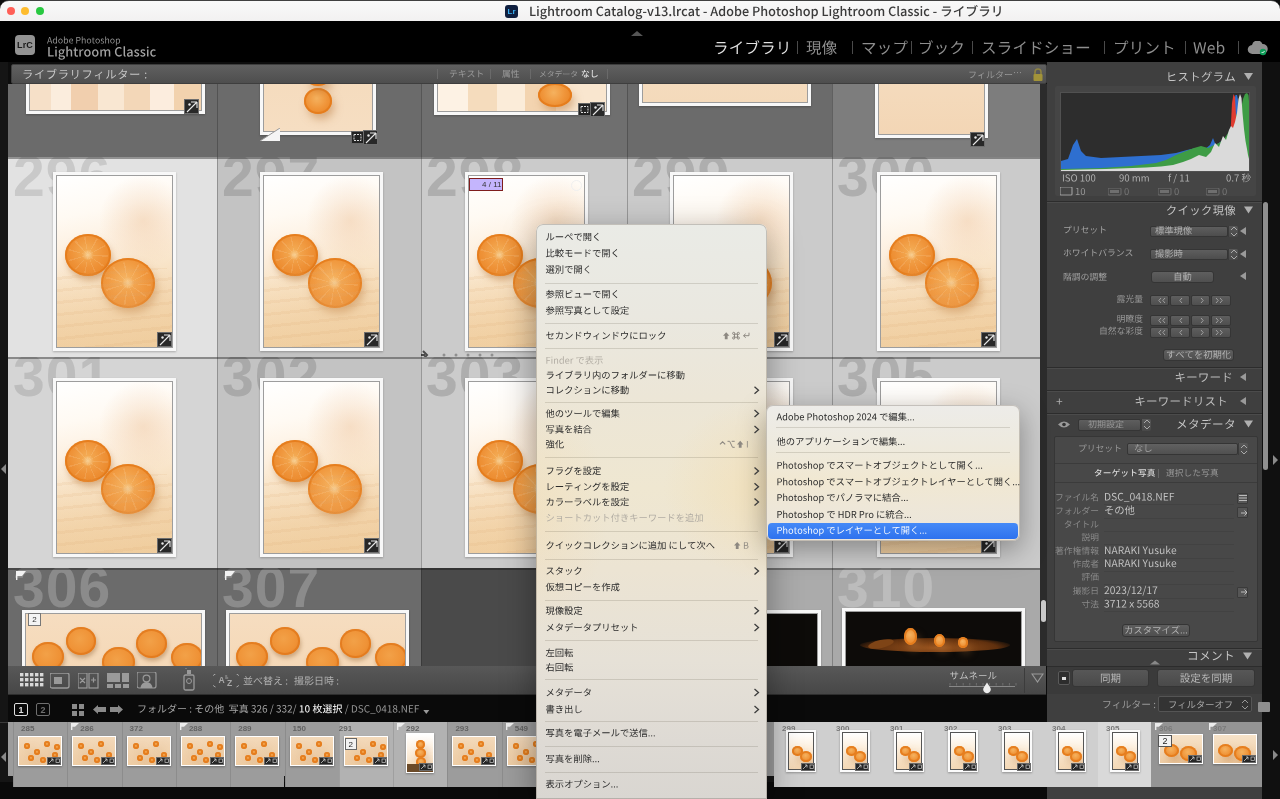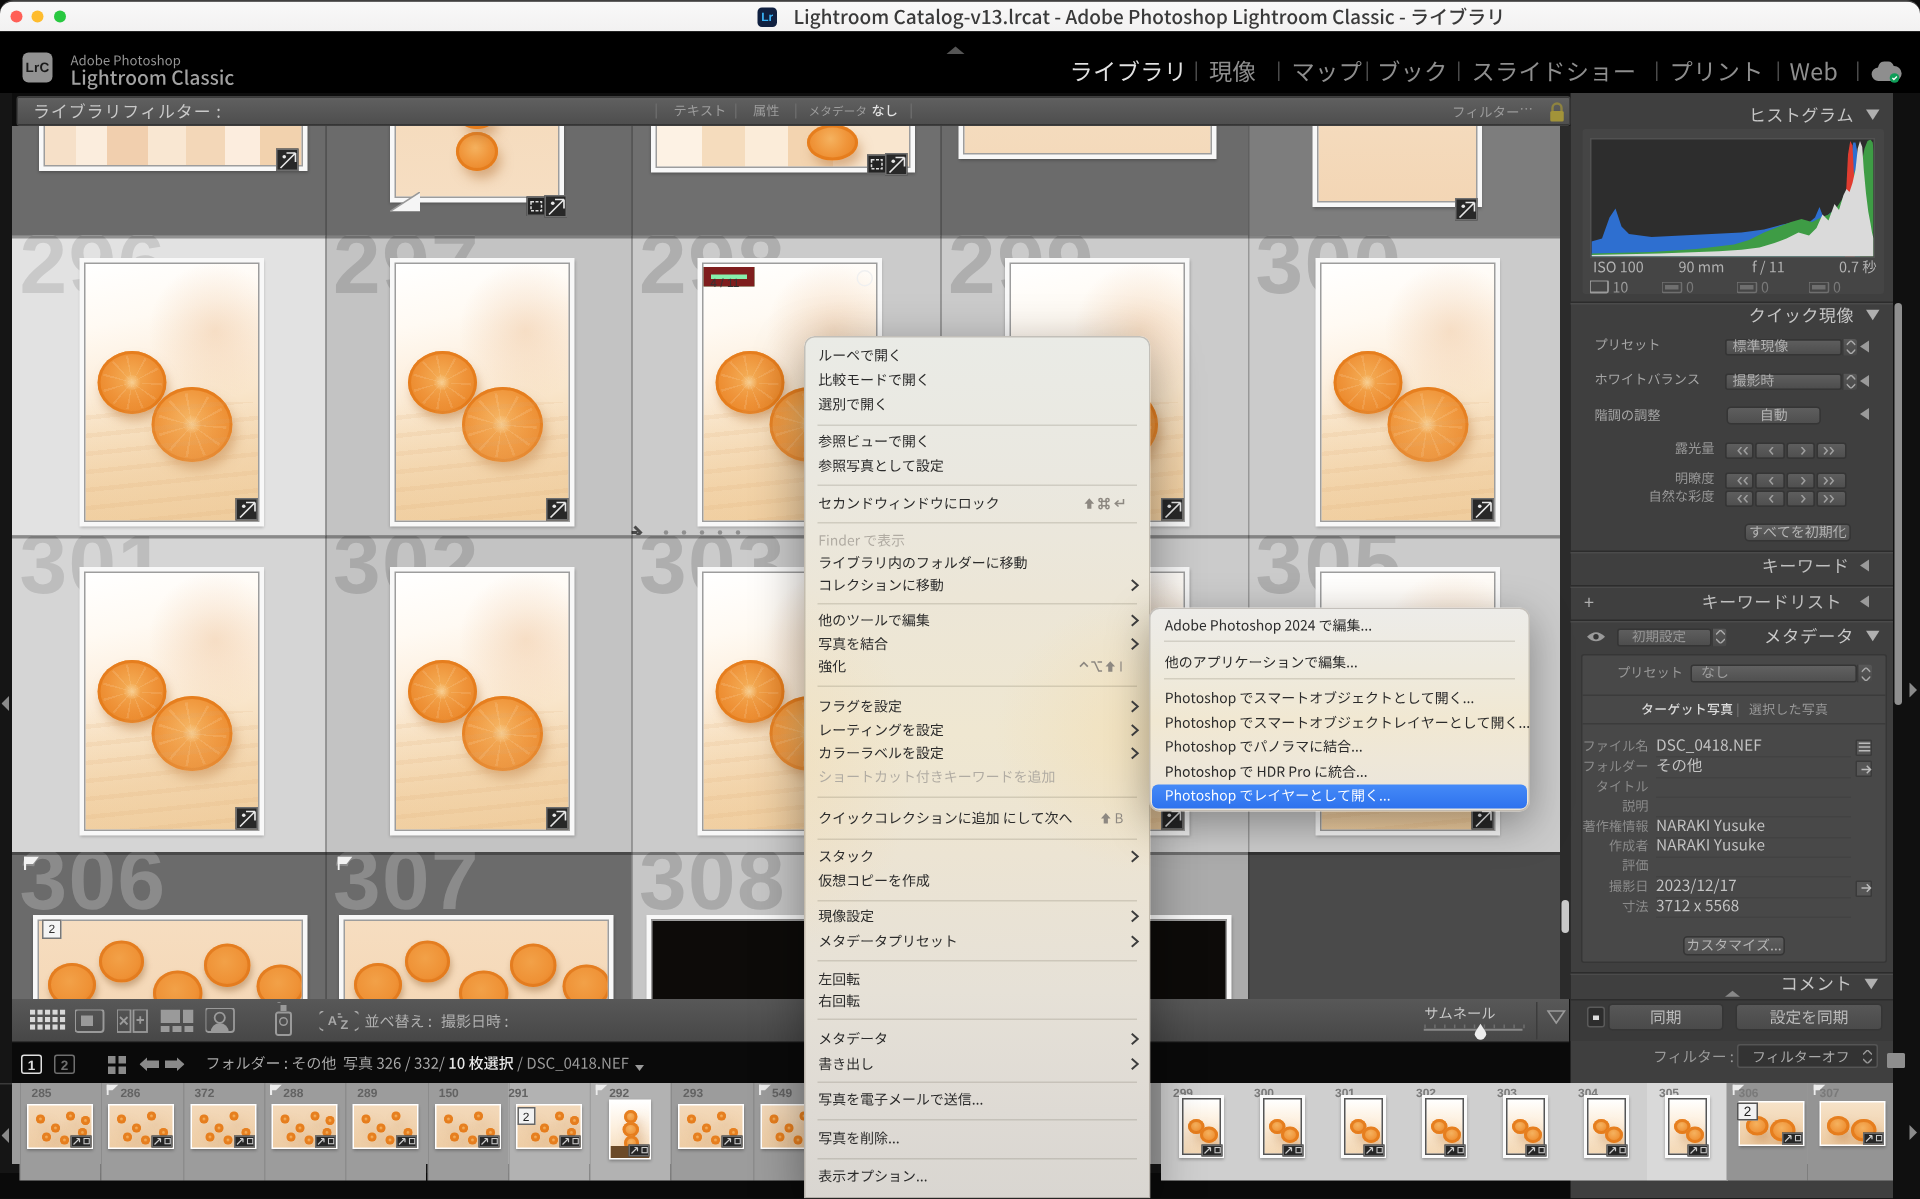--- a/index.html
+++ b/index.html
@@ -215,21 +215,21 @@
           </div>
           <div class="wd"></div>
         </div>
       </div>
       <div class="bdg" style="left:147.5px;top:175px">
         <svg width="12" height="12">
           <path d="M1 11 L11 1 M11 1 V7 M11 1 H5" stroke="#e8e8e8" stroke-width="1.1" fill="none"></path>
           <circle cx="3.5" cy="3.5" r="1.2" fill="#e8e8e8"></circle>
         </svg>
       </div>
-      <div class="abs" style="left:47.5px;top:21px;width:34px;height:13px;background:#86efac;border:5px solid #7f1d1d;font-size:8px;color:#333;text-align:left;line-height:12px">4 / 11</div>
+      <div class="abs" style="left:47.5px;top:21px;width:34px;height:13px;background:#c4b5fd;border:1px solid #7f1d1d;font-size:8px;color:#333;text-align:right;line-height:12px">4 / 11</div>
       <div class="abs" style="left:149.5px;top:23px;width:11px;height:11px;border-radius:50%;border:1.5px solid #f0f0f0"></div>
       <svg class="abs" style="left:-6px;top:188px" width="18" height="16">
         <path d="M4 1 V7 a3 3 0 0 0 3 3 H10 M8 6 L12 10 L8 14" stroke="#4a4a4a" stroke-width="2" fill="none"></path>
       </svg>
       <svg class="abs" style="left:20px;top:195.5px" width="64" height="5">
         <circle cx="3" cy="2" r="1.5" fill="#8f8f8f"></circle>
         <circle cx="15" cy="2" r="1.5" fill="#8f8f8f"></circle>
         <circle cx="27" cy="2" r="1.5" fill="#8f8f8f"></circle>
         <circle cx="39" cy="2" r="1.5" fill="#8f8f8f"></circle>
         <circle cx="51" cy="2" r="1.5" fill="#8f8f8f"></circle>
@@ -419,30 +419,36 @@
       <div class="ph" style="left:9px;top:42px;width:183px;height:130px">
         <div class="im imw">
           <div class="o o2 fo" style="left:6px;top:28px;width:32px;height:29.44px"></div>
           <div class="o o2 fo" style="left:40px;top:13px;width:30px;height:27.6px"></div>
           <div class="o o2 fo" style="left:76px;top:33px;width:33px;height:30.36px"></div>
           <div class="o o2 fo" style="left:110px;top:15px;width:31px;height:28.52px"></div>
           <div class="o o2 fo" style="left:145px;top:29px;width:32px;height:29.44px"></div>
         </div>
       </div>
     </div>
-    <div class="cell" style="left:421px;top:568px;width:206px;height:98px;background:#c6c6c6">
-      <div class="num" style="left:5px;top:-9px;color:#a9a9a9">308</div>
-      <div class="ph" style="left:10px;top:42px;width:183px;height:130px">
-        <div class="im imk"></div>
-      </div>
-    </div>
     <div class="cell" style="left:627px;top:568px;width:205px;height:98px;background:#ababab">
       <div class="num" style="left:5px;top:-9px;color:#999999">309</div>
       <div class="ph" style="left:71px;top:42px;width:123px;height:130px">
         <div class="im imk"></div>
+      </div>
+    </div>
+    <div class="cell" style="left:832px;top:568px;width:208px;height:98px;background:#a9a9a9">
+      <div class="num" style="left:5px;top:-9px;color:#bcbcbc">310</div>
+      <div class="ph" style="left:10px;top:40px;width:183px;height:130px">
+        <div class="im imk">
+          <div style="position:absolute;left:14px;top:26px;width:150px;height:14px;background:radial-gradient(55% 90% at 50% 70%,#9c5620,#60300e 75%,rgba(20,10,5,0) 100%);border-radius:50%"></div>
+          <div class="o o2" style="left:58px;top:16px;width:13px;height:17px"></div>
+          <div class="o o2" style="left:88px;top:22px;width:11px;height:13px"></div>
+          <div class="o o2" style="left:112px;top:25px;width:10px;height:11px"></div>
+          <div style="position:absolute;left:22px;top:28px;width:26px;height:8px;background:#7e4416;border-radius:50%;transform:rotate(-12deg)"></div>
+        </div>
       </div>
     </div>
     <div class="abs" style="left:217px;top:84px;width:1px;height:582px;background:rgba(20,20,20,.28)"></div>
     <div class="abs" style="left:421px;top:84px;width:1px;height:582px;background:rgba(20,20,20,.28)"></div>
     <div class="abs" style="left:627px;top:84px;width:1px;height:582px;background:rgba(20,20,20,.28)"></div>
     <div class="abs" style="left:832px;top:84px;width:1px;height:582px;background:rgba(20,20,20,.28)"></div>
     <div class="abs" style="left:8px;top:157px;width:1032px;height:1.5px;background:rgba(15,15,15,.38)"></div>
     <div class="abs" style="left:8px;top:357px;width:1032px;height:1.5px;background:rgba(15,15,15,.38)"></div>
     <div class="abs" style="left:8px;top:568px;width:1032px;height:1.5px;background:rgba(15,15,15,.38)"></div>
     <div class="abs" style="left:1040px;top:84px;width:7px;height:582px;background:#2b2b2b"></div>

